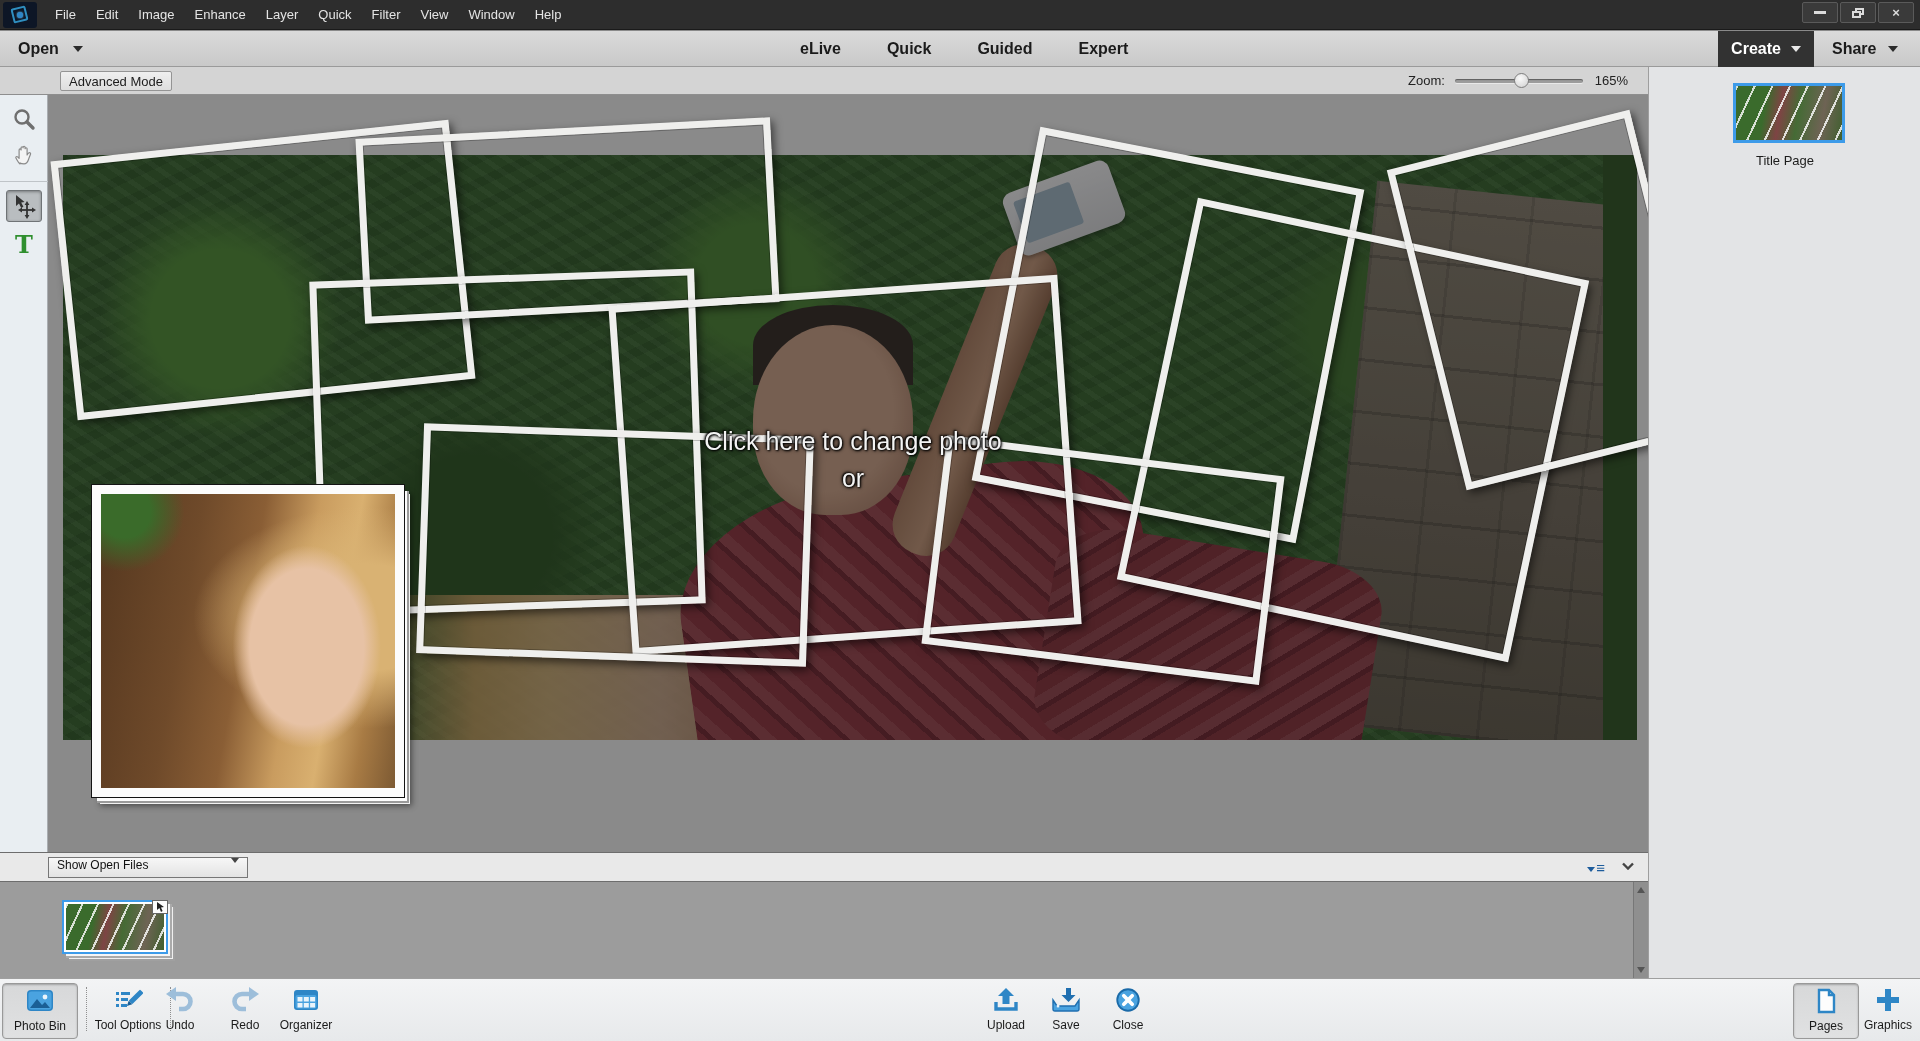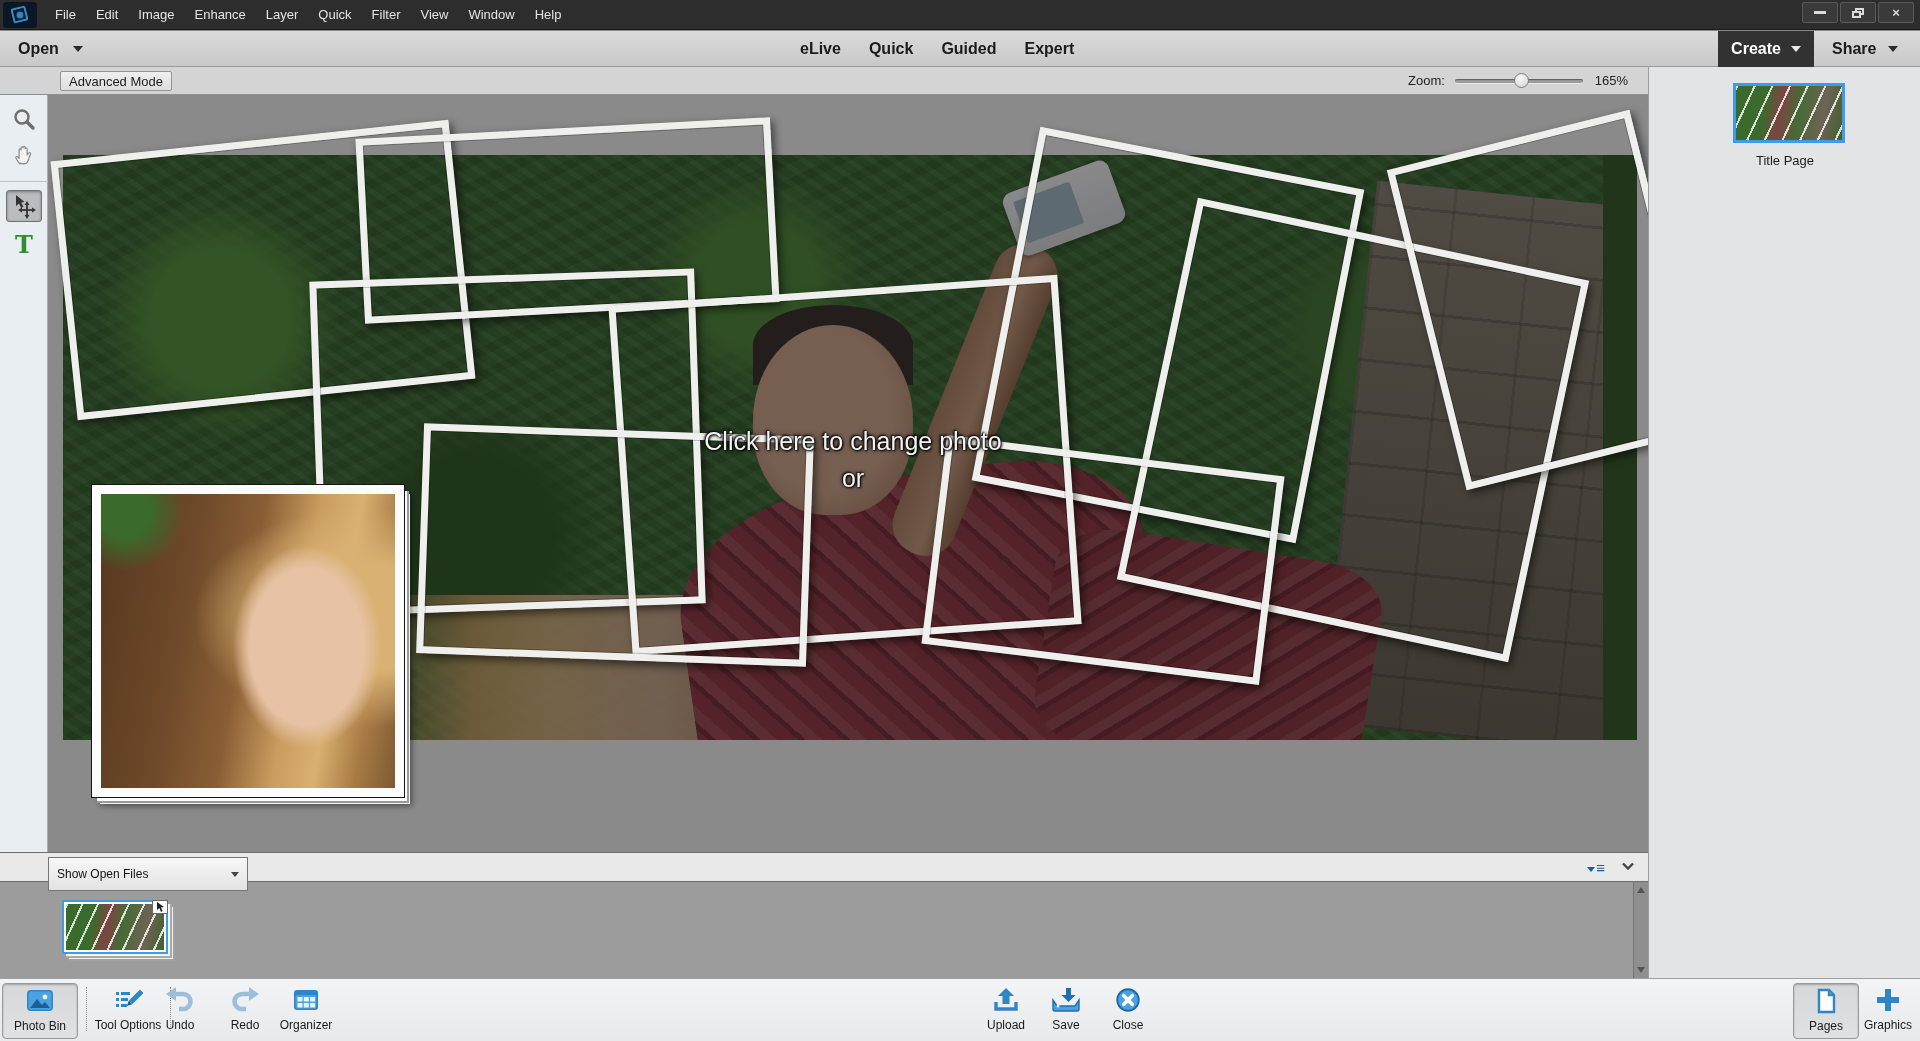--- a/index.html
+++ b/index.html
@@ -17,21 +17,21 @@
   .win-btn .minbar { width:12px; height:3px; background:#dcdcdc; }
   .win-btn .restore { position:relative; width:12px; height:10px; }
   .win-btn .restore i { position:absolute; display:block; width:9px; height:7px; border:2px solid #dcdcdc; }
   .win-btn .restore i.b { left:0; bottom:0; background:#3a3a3a; }
   .win-btn .restore i.f { right:0; top:0; }
 
   
   #actionbar { position:absolute; left:0; top:31px; width:1920px; height:36px; background:linear-gradient(#dadada,#c9c9c9); border-bottom:1px solid #9a9a9a; z-index:40; }
   .open-group { position:absolute; left:18px; top:0; height:100%; display:flex; align-items:center; gap:14px; font-size:16px; font-weight:bold; color:#1b1b1b; }
   .tri-down { width:0; height:0; border-left:5px solid transparent; border-right:5px solid transparent; border-top:6px solid #2b2b2b; }
-  .mode-tabs { position:absolute; left:800px; top:0; height:100%; display:flex; align-items:center; gap:28px; }
+  .mode-tabs { position:absolute; left:800px; top:0; height:100%; display:flex; align-items:center; gap:46px; }
   .mode-tab { font-size:16px; font-weight:bold; color:#1b1b1b; }
   .create-tab { position:absolute; left:1718px; top:0; width:96px; height:36px; background:#323232; color:#fff; display:flex; align-items:center; justify-content:center; gap:10px; font-size:16px; font-weight:bold; }
   .create-tab .tri-down { border-top-color:#e8e8e8; }
   .share-group { position:absolute; left:1832px; top:0; height:100%; display:flex; align-items:center; gap:12px; font-size:16px; font-weight:bold; color:#1b1b1b; }
 
   
   #optionsbar { position:absolute; left:0; top:67px; width:1648px; height:28px; background:#d4d4d4; border-bottom:1px solid #8e8e8e; z-index:30; }
   .adv-btn { position:absolute; left:60px; top:4px; width:112px; height:20px; background:linear-gradient(#efefef,#dedede); border:1px solid #949494; border-radius:2px; font-size:13px; color:#1c1c1c; display:flex; align-items:center; justify-content:center; }
   .zoom-group { position:absolute; left:1408px; top:0; height:100%; display:flex; align-items:center; }
   .zoom-label { font-size:13px; color:#222; }
@@ -91,21 +91,21 @@
 
   
   #rightpanel { position:absolute; left:1648px; top:67px; width:272px; height:911px; background:#e3e4e6; border-left:1px solid #9e9e9e; z-index:15; }
   .page-thumb { position:absolute; left:84px; top:16px; width:112px; height:60px; border:3px solid #3d9be9;
      background:linear-gradient(100deg, #3a6b2c 0 28%, #7e4444 42%, #456b35 58%, #6e6354 80%, #40602f 100%);
      background-image:repeating-linear-gradient(115deg, rgba(255,255,255,.8) 0 2px, rgba(0,0,0,0) 2px 16px), linear-gradient(100deg, #3a6b2c 0 28%, #7e4444 42%, #456b35 58%, #6e6354 80%, #40602f 100%); }
   .page-thumb-label { position:absolute; left:0; top:86px; width:272px; text-align:center; font-size:13px; color:#1c1c1c; }
 
   
   #binbar { position:absolute; left:0; top:852px; width:1648px; height:30px; background:#e9e9e9; border-top:1px solid #6d6d6d; border-bottom:1px solid #6d6d6d; z-index:20; }
-  .bin-select { position:absolute; left:48px; top:4px; width:200px; height:21px; background:linear-gradient(#f7f7f7,#e3e3e3); border:1px solid #767676; font-size:12px; color:#111; display:flex; align-items:center; padding:16px 8px; }
+  .bin-select { position:absolute; left:48px; top:4px; width:200px; height:21px; background:linear-gradient(#f7f7f7,#e3e3e3); border:1px solid #767676; font-size:12px; color:#111; display:flex; padding:0 8px; }
   .bin-select .tri-down { position:absolute; right:8px; border-left-width:4px; border-right-width:4px; border-top-width:5px; border-top-color:#444; }
   .panelmenu { position:absolute; right:44px; top:6px; color:#1d5c9c; font-size:15px; font-weight:bold; letter-spacing:-1px; }
   .panelmenu .pm-tri { display:inline-block; width:0; height:0; border-left:4px solid transparent; border-right:4px solid transparent; border-top:5px solid #1d5c9c; vertical-align:middle; margin-right:1px; }
   .chev { position:absolute; right:14px; top:9px; width:12px; height:8px; }
 
   
   #photobin { position:absolute; left:0; top:882px; width:1648px; height:96px; background:#9c9c9c; z-index:18; }
   .bin-thumb { position:absolute; left:62px; top:18px; width:106px; height:54px; border:2px solid #3d9be9; background:#fff; box-shadow:3px 3px 0 -1px #f5f5f5, 4px 4px 0 0 #aaa, 6px 6px 0 -1px #efefef, 7px 7px 0 0 #a0a0a0; }
   .bin-thumb .img { position:absolute; inset:2px; background:linear-gradient(100deg,#3a6b2c 0 28%, #7e4444 42%, #456b35 58%, #6e6354 80%, #40602f 100%);
      background-image:repeating-linear-gradient(115deg, rgba(255,255,255,.8) 0 2px, rgba(0,0,0,0) 2px 14px), linear-gradient(100deg,#3a6b2c 0 28%, #7e4444 42%, #456b35 58%, #6e6354 80%, #40602f 100%); }

